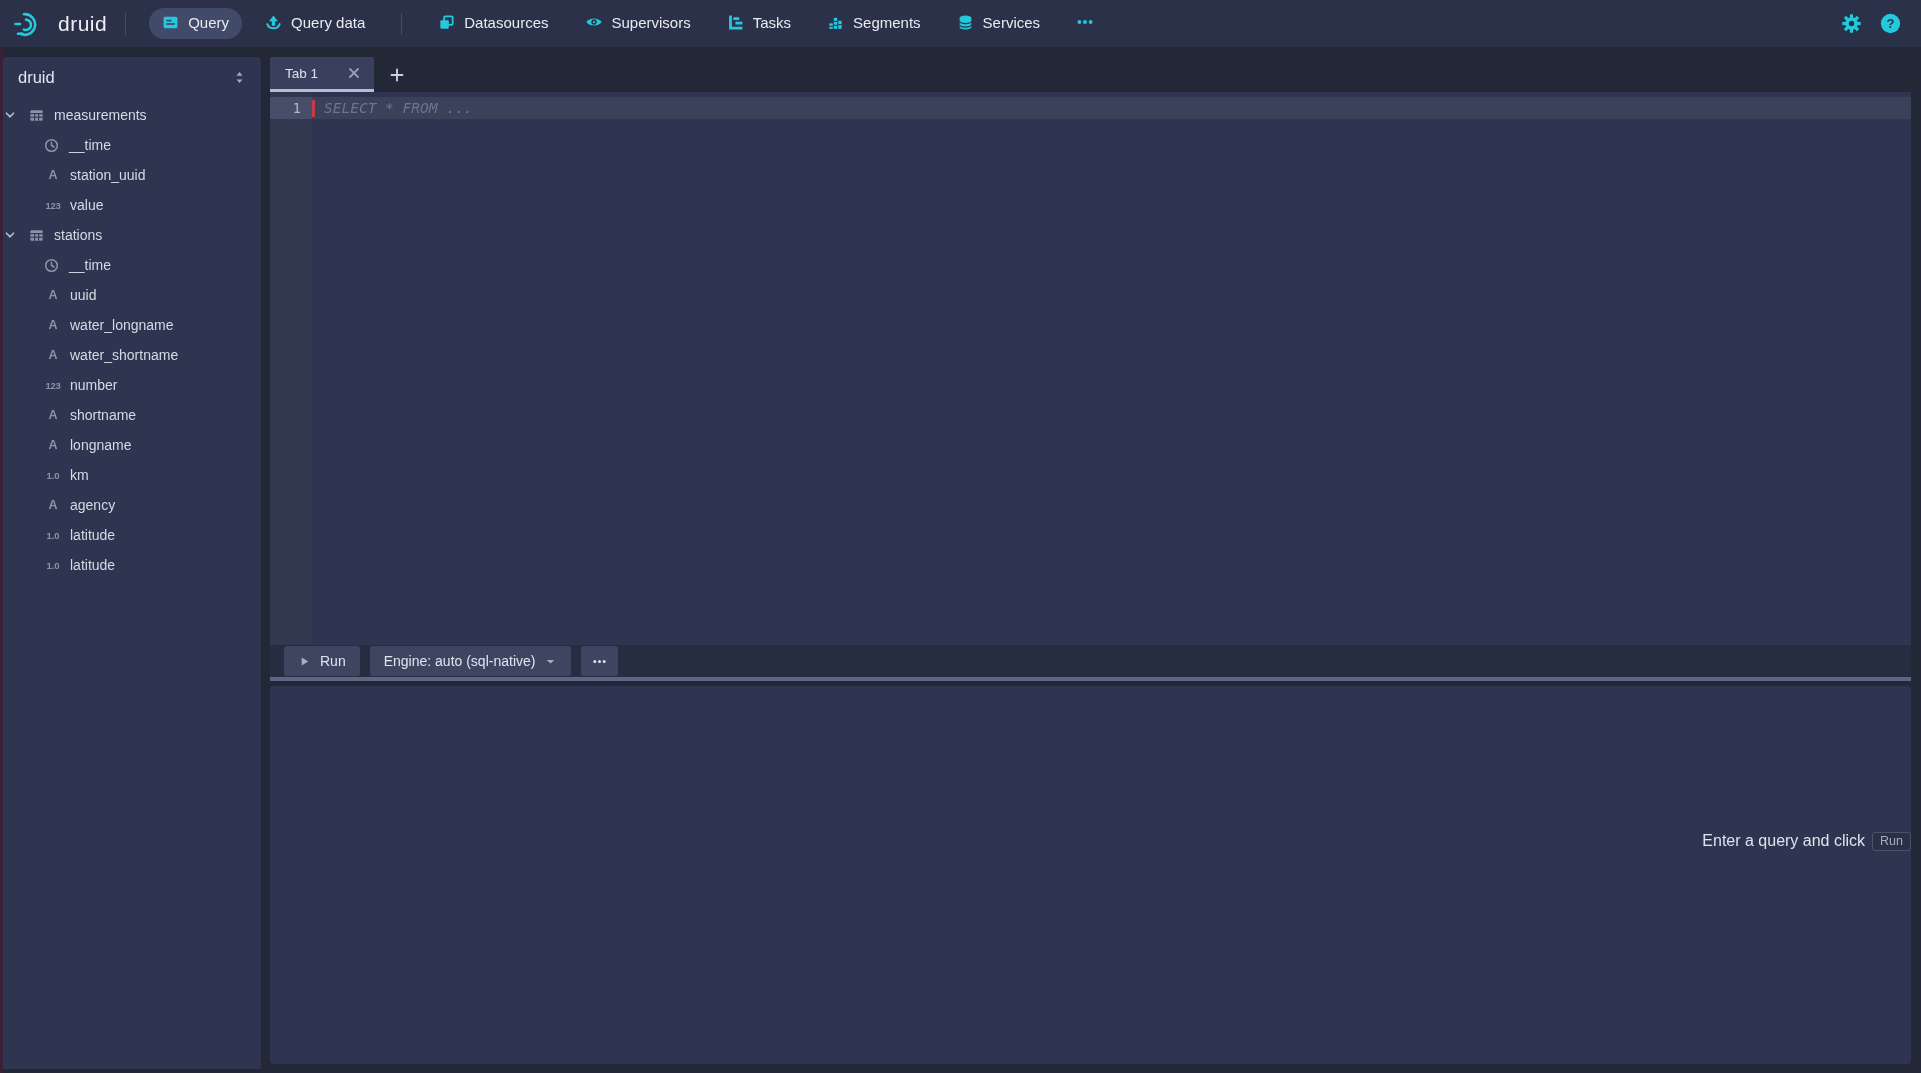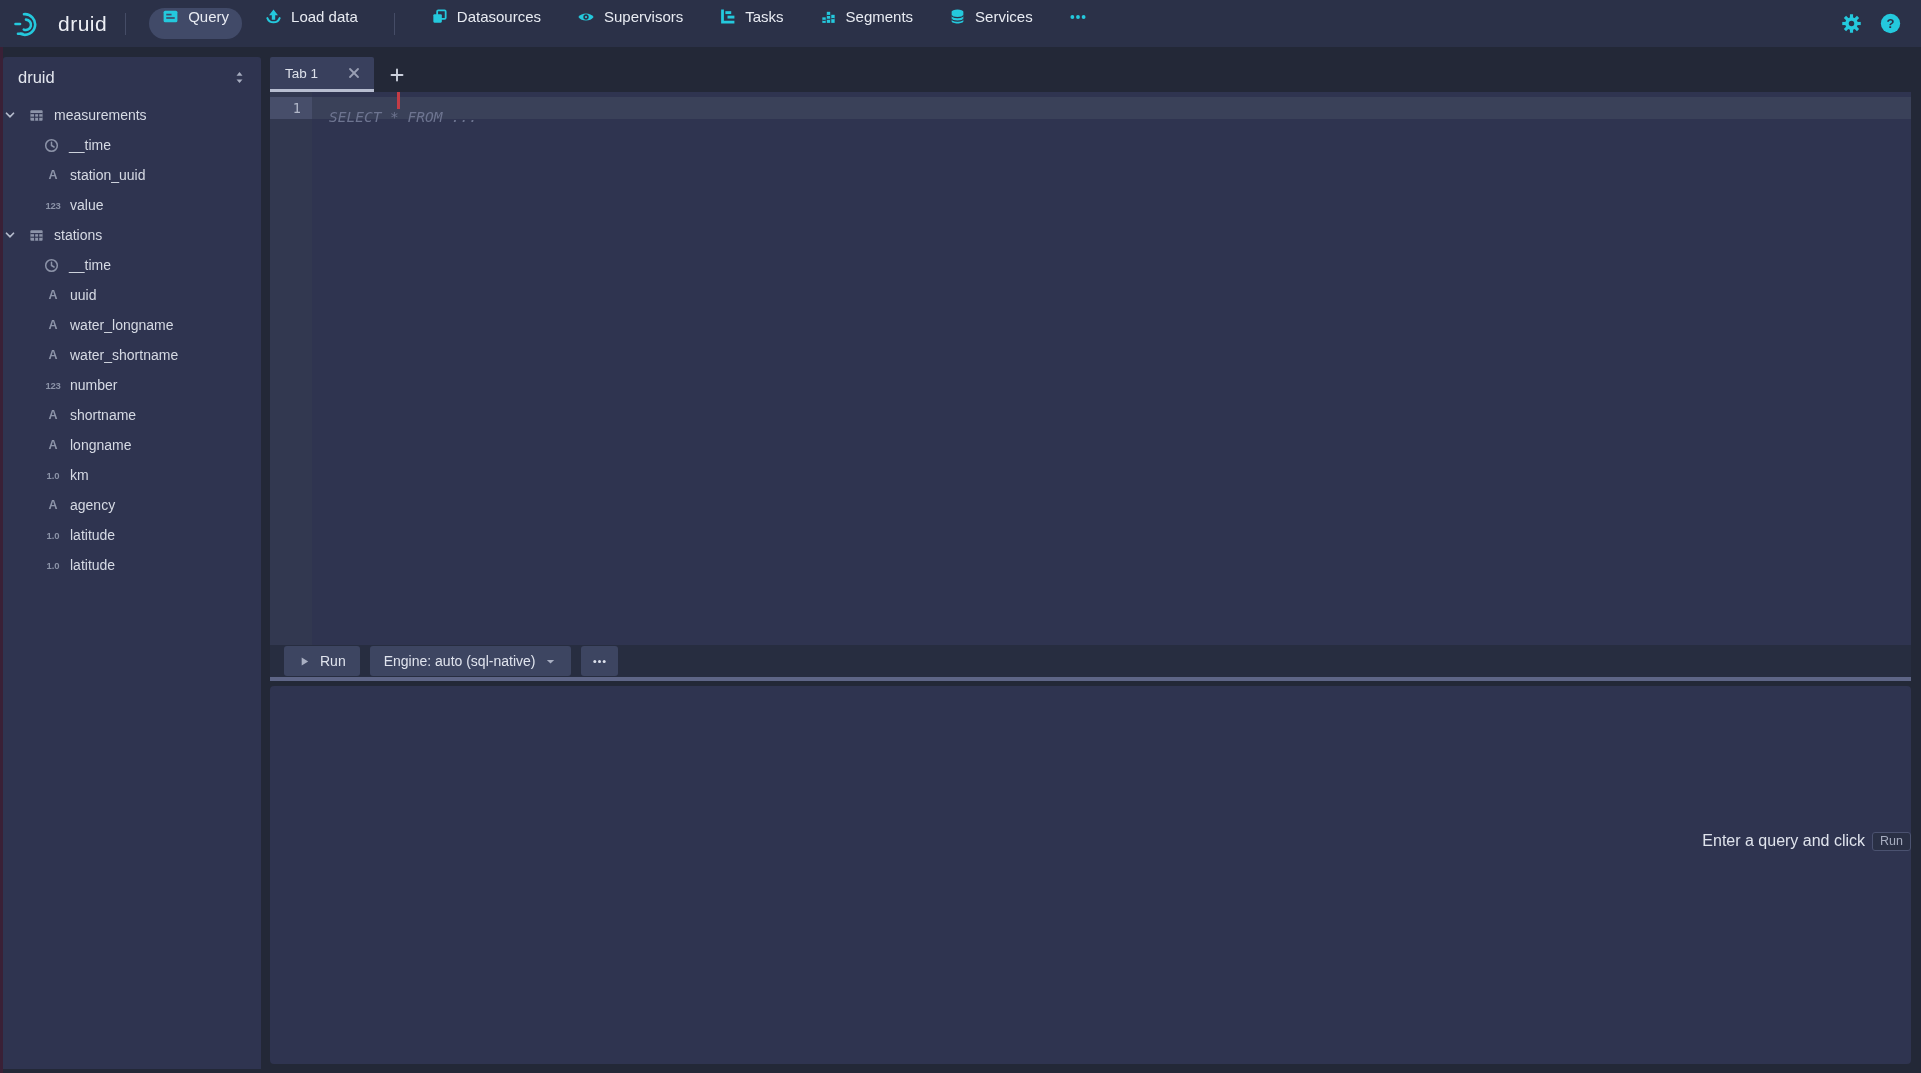--- a/index.html
+++ b/index.html
@@ -11,21 +11,21 @@
   }
   *{margin:0;padding:0;box-sizing:border-box;}
   html,body{width:1921px;height:1073px;overflow:hidden;}
   body{background:var(--page-bg);font-family:"Liberation Sans","DejaVu Sans",sans-serif;color:var(--text);position:relative;}
 
   
   .navbar{position:absolute;left:0;top:0;width:1921px;height:47px;background:var(--nav-bg);display:flex;align-items:center;padding:0 14px;z-index:5;}
   .brand{display:flex;align-items:center;gap:10px;cursor:pointer;}
   .brand-name{font-size:21px;letter-spacing:.5px;color:#edeff5;font-weight:500;}
   .nav-divider{width:1px;height:22px;background:#454c66;margin:0 18px;}
-  .nav-item{display:flex;align-items:flex-start;gap:9px;padding:0 13px;height:31px;border-radius:16px;font-size:15px;color:#e8ebf2;cursor:pointer;margin:0 5px;}
+  .nav-item{display:flex;align-items:flex-end;gap:9px;padding:8px 13px;height:31px;border-radius:16px;font-size:15px;color:#e8ebf2;cursor:pointer;margin:0 5px;}
   .nav-item.active{background:var(--pill-bg);}
   .nav-item svg{flex:0 0 auto;}
   .nav-right{margin-left:auto;display:flex;align-items:center;gap:18px;padding-right:6px;}
   .nav-right .icon-btn{cursor:pointer;display:flex;align-items:center;}
 
   
   .left-strip{position:absolute;left:0;top:47px;width:3px;height:1026px;background:var(--strip);}
 
   
   .sidebar{position:absolute;left:3px;top:57px;width:258px;height:1012px;background:var(--panel-bg);border-radius:3px 3px 0 0;}
@@ -48,21 +48,21 @@
   .tab{background:var(--tab-bg);display:flex;align-items:center;gap:28px;padding:0 12px 0 15px;font-size:13.5px;color:#dde1ea;border-bottom:3px solid #b7bdd0;cursor:pointer;border-radius:2px 2px 0 0;}
   .tab-close{display:flex;align-items:center;cursor:pointer;padding:2px;}
   .tab-add{display:flex;align-items:center;justify-content:center;width:34px;margin-left:6px;cursor:pointer;}
 
   
   .editor{position:absolute;left:270px;top:92px;width:1641px;height:553px;background:var(--panel-bg);overflow:hidden;}
   .editor-gutter-col{position:absolute;left:0;top:0;width:42px;height:100%;background:#323850;}
   .ed-line{position:absolute;left:0;top:5px;width:100%;height:22px;display:flex;align-items:center;}
   .ed-line .hl{position:absolute;left:0;top:0;width:100%;height:100%;background:var(--line-hl);}
   .ed-gutter{position:relative;width:42px;height:100%;background:var(--gutter-hl);display:flex;align-items:center;justify-content:flex-end;padding-right:11px;font-family:"DejaVu Sans Mono","Liberation Mono",monospace;font-size:13.5px;color:#b2b8c9;}
-  .ed-content{position:relative;display:flex;align-items:center;margin-left:8px;flex-direction:column;}
+  .ed-content{position:relative;display:flex;align-items:center;}
   .ed-caret{width:3px;height:17px;background:var(--caret-red);}
   .ed-placeholder{margin-left:9px;font-family:"DejaVu Sans Mono","Liberation Mono",monospace;font-style:italic;font-size:14.5px;color:var(--placeholder);}
 
   
   .runbar{position:absolute;left:270px;top:645px;width:1641px;height:32px;background:var(--runbar-bg);display:flex;align-items:center;padding-left:14px;gap:10px;}
   .rb-btn{height:30px;background:var(--btn-bg);border-radius:3px;display:flex;align-items:center;gap:9px;padding:0 14px;font-size:14px;color:#e0e4ee;cursor:pointer;}
   .rb-btn.dots{padding:0 11px;}
   .h-divider{position:absolute;left:270px;top:677px;width:1641px;height:4px;background:var(--divider);}
 
   
@@ -94,21 +94,21 @@
       <line x1="4" y1="9.4" x2="12" y2="9.4" stroke="#414a68" stroke-width="1.6"></line>
     </svg>
     <span>Query</span>
   </div>
 
   <div class="nav-item">
     <svg width="17" height="17" viewBox="0 0 16 16">
       <path d="M8 1.5 L12.2 6.8 H9.6 V11 H6.4 V6.8 H3.8 Z" fill="#24c9dd"></path>
       <path d="M2.2 9.5 a 6.2 6.2 0 0 0 11.6 0" stroke="#24c9dd" stroke-width="1.9" fill="none" stroke-linecap="round"></path>
     </svg>
-    <span>Load data</span>
+    <span>Query data</span>
   </div>
 
   <div class="nav-divider"></div>
 
   <div class="nav-item">
     <svg width="17" height="17" viewBox="0 0 16 16">
       <rect x="5.8" y="2.2" width="8" height="8" rx="1" fill="none" stroke="#24c9dd" stroke-width="1.7"></rect>
       <rect x="2.2" y="5.8" width="8" height="8" rx="1" fill="#24c9dd"></rect>
     </svg>
     <span>Datasources</span>

